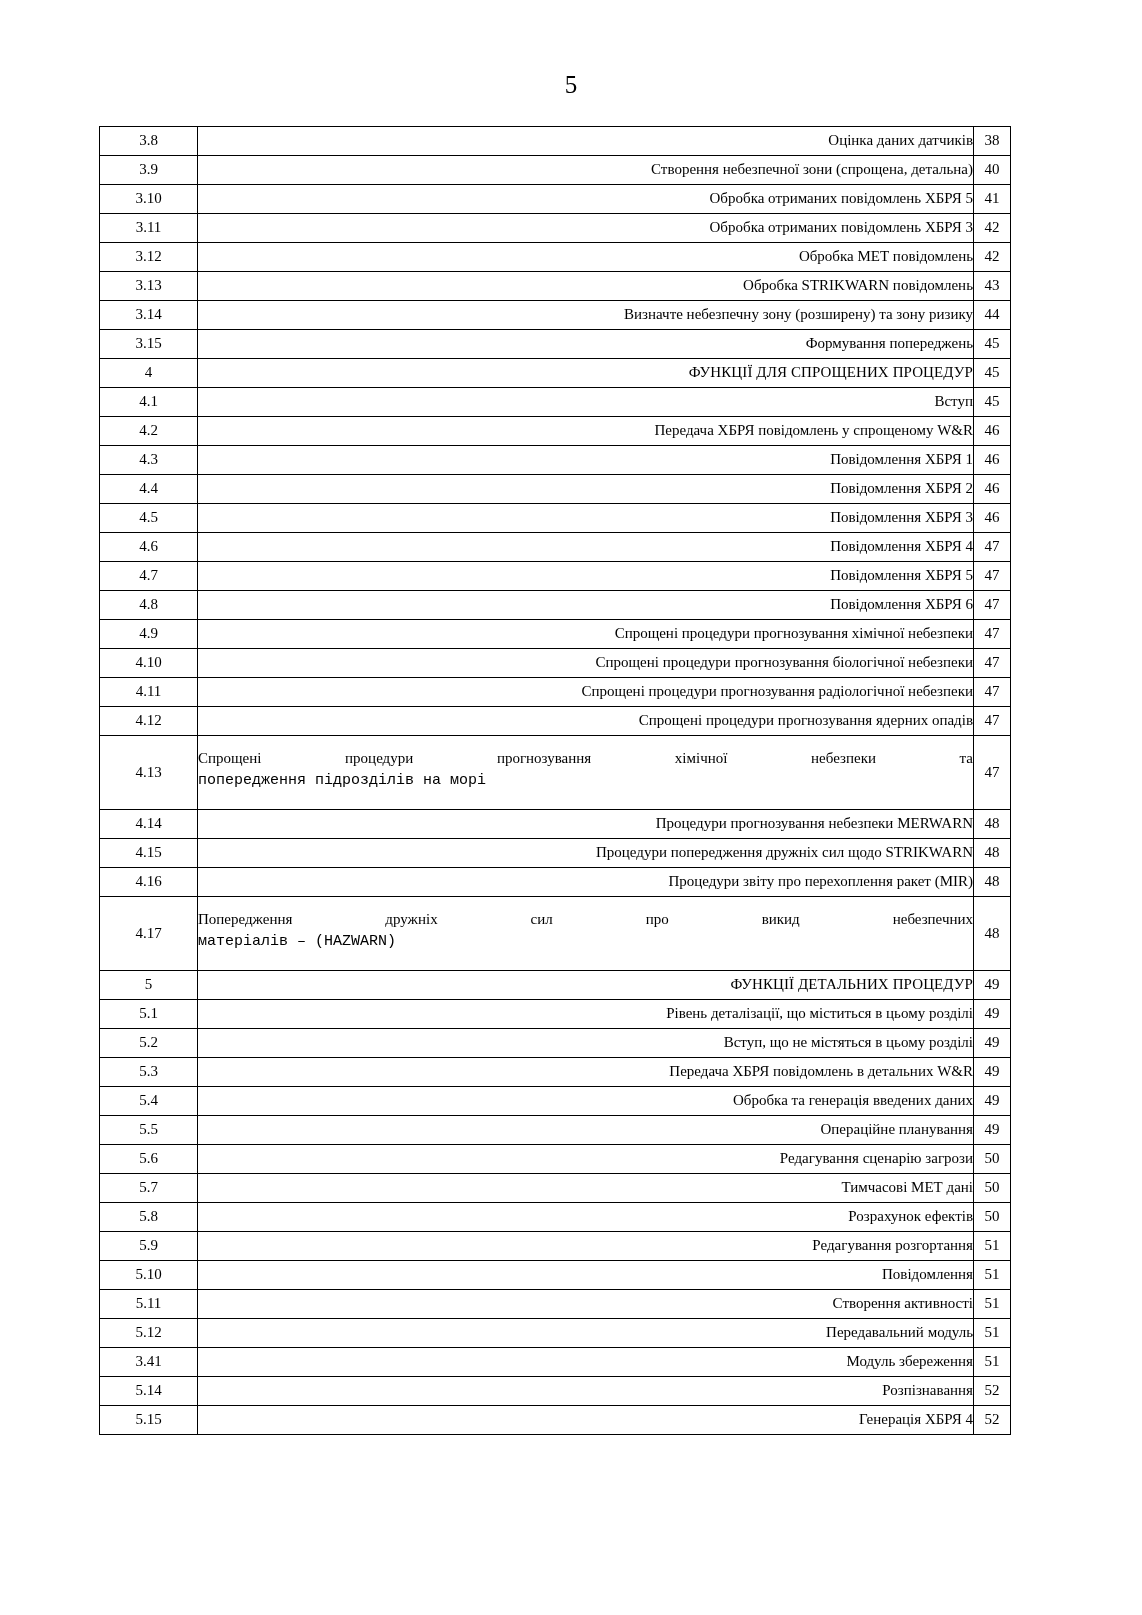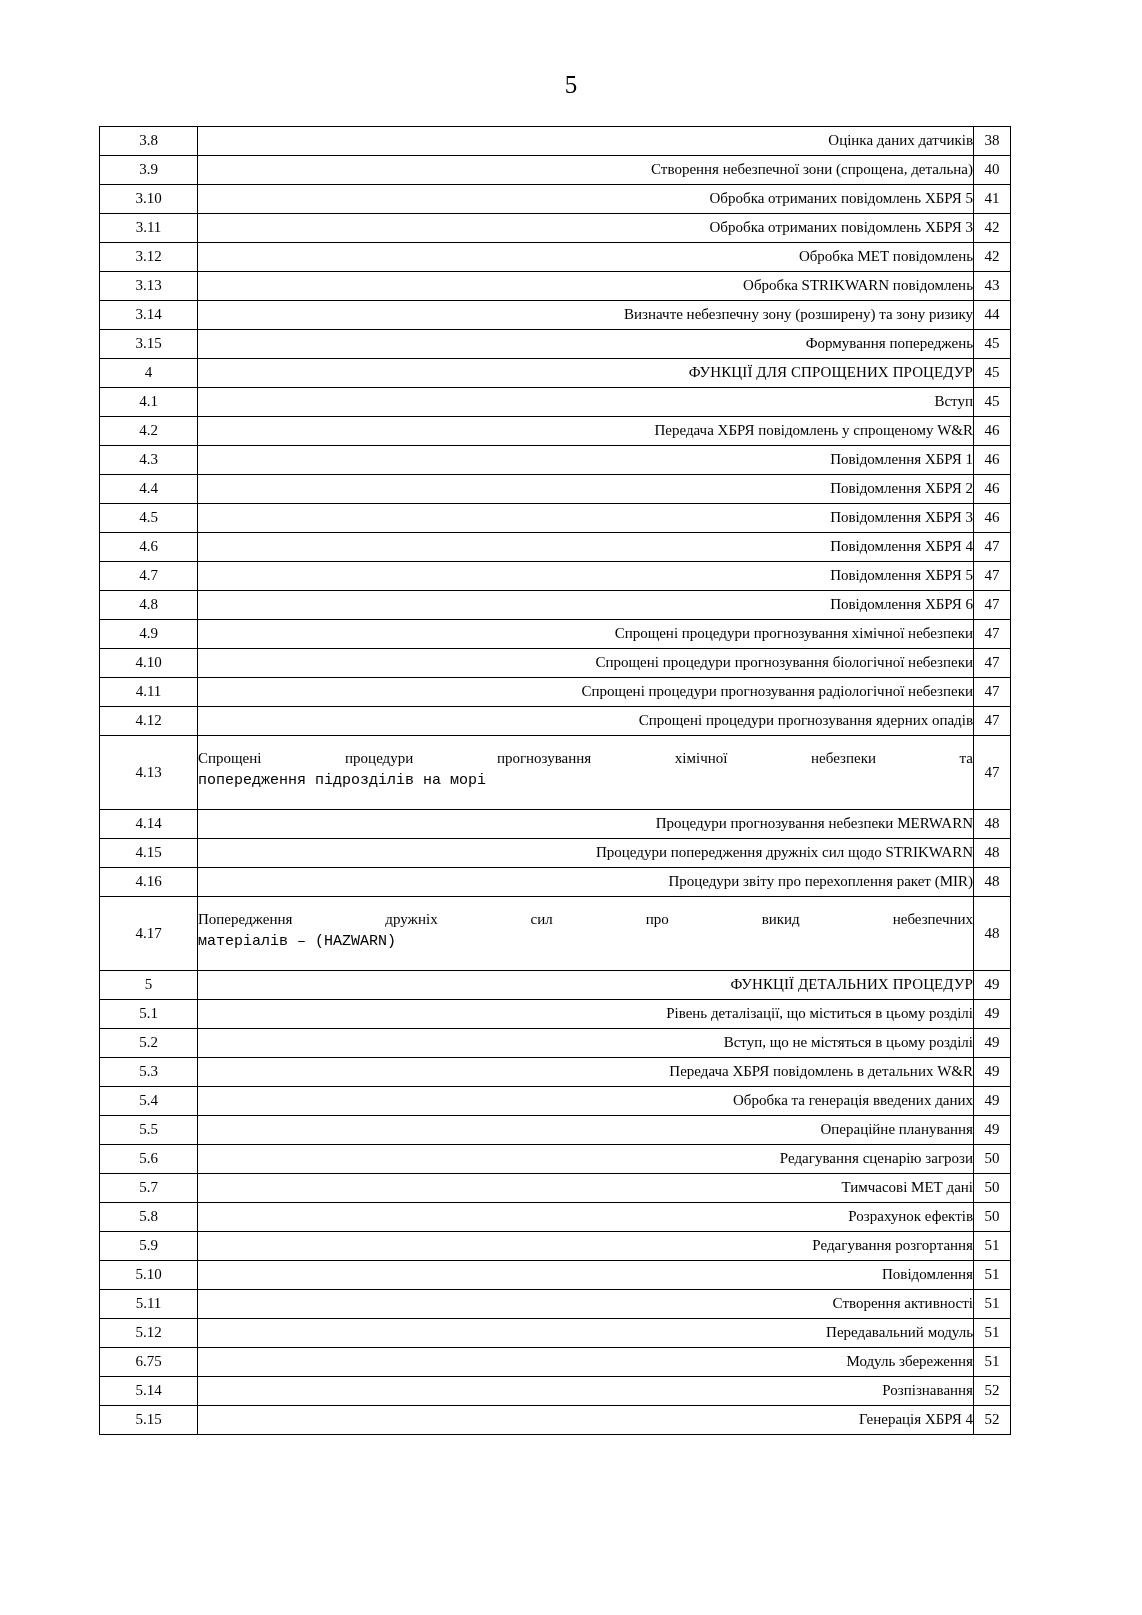--- a/index.html
+++ b/index.html
@@ -301,21 +301,21 @@
             <td class="num">5.11</td>
             <td class="title">Створення активності</td>
             <td class="page">51</td>
           </tr>
           <tr class="r-single">
             <td class="num">5.12</td>
             <td class="title">Передавальний модуль</td>
             <td class="page">51</td>
           </tr>
           <tr class="r-single">
-            <td class="num">6.75</td>
+            <td class="num">3.41</td>
             <td class="title">Модуль збереження</td>
             <td class="page">51</td>
           </tr>
           <tr class="r-single">
             <td class="num">5.14</td>
             <td class="title">Розпізнавання</td>
             <td class="page">52</td>
           </tr>
           <tr class="r-single">
             <td class="num">5.15</td>

